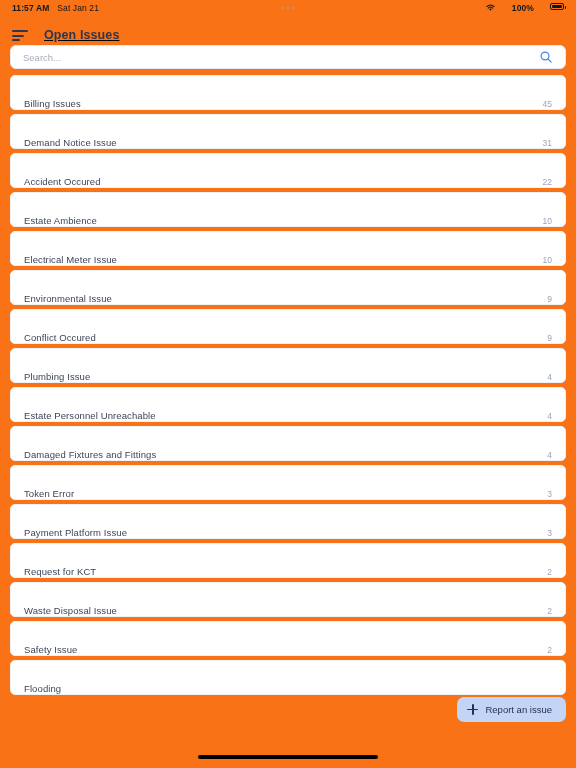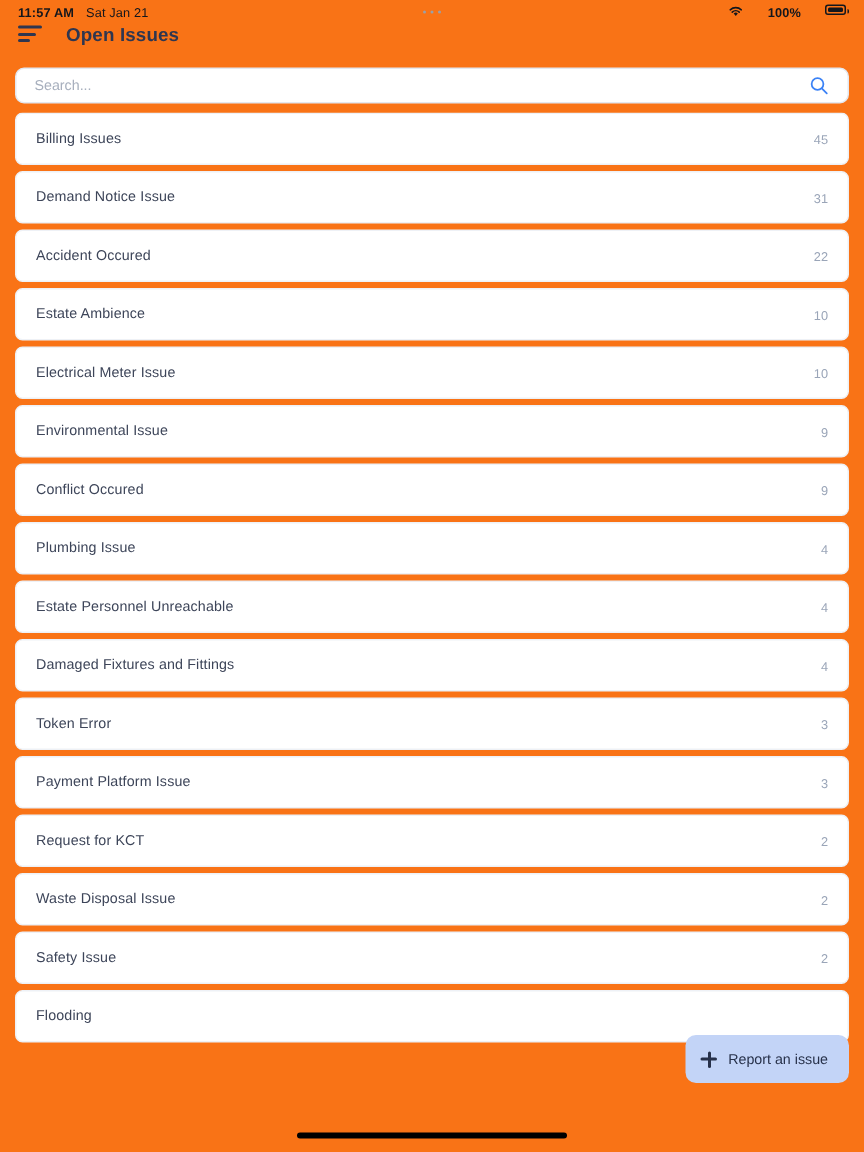--- a/index.html
+++ b/index.html
@@ -39,22 +39,23 @@
   }
   .batt::after {
     content:""; position:absolute; right:-3px; top:2px;
     width:1.5px; height:3px; background:#13161c; border-radius:0 1px 1px 0;
   }
   .batt i { display:block; height:100%; width:100%; background:#13161c; border-radius:1px; }
 
   
   .header {
     flex:0 0 26px; height:26px;
-    display:flex; align-items:flex-start; gap:14px;
+    display:flex; align-items:flex-end; gap:14px;
     padding:0 12px;
+    text-decoration:underline;
   }
   .menu-icon { width:18px; height:13px; display:flex; flex-direction:column; justify-content:center; gap:2.5px; cursor:pointer; }
   .menu-icon span { display:block; height:2px; background:#2e3650; border-radius:1px; }
   .menu-icon span:nth-child(1){ width:16px; }
   .menu-icon span:nth-child(2){ width:12px; }
   .menu-icon span:nth-child(3){ width:8px; }
   .page-title { font-size:12.5px; font-weight:600; color:#2e3650; letter-spacing:.1px; }
 
   
   .search-wrap { padding:3px 10px 6px 10px; }
@@ -75,31 +76,31 @@
   .list {
     flex:1 1 auto; padding:0 10px;
     display:flex; flex-direction:column; gap:4px;
     overflow:hidden;
   }
   .row {
     flex:0 0 35px; height:35px;
     background:#ffffff;
     border:1px solid #eef1f6;
     border-radius:5px;
-    display:flex; align-items:center;
+    display:flex; align-items:flex-end;
     padding:0 13px;
     cursor:pointer;
   }
   .row-label { font-size:9.5px; color:#3d4559; letter-spacing:.1px; }
   .row-count { margin-left:auto; font-size:8.5px; color:#9aa5b8; }
 
   
   .fab {
     position:absolute; right:10px; bottom:46px;
-    height:32px; padding:0 14px 0 10px;
+    height:25px; padding:0 14px 0 10px;
     background:#c3d4f7; border-radius:7px;
     display:flex; align-items:center; gap:7px;
     cursor:pointer; border:none;
     font-family:"Liberation Sans", sans-serif;
   }
   .fab-plus { position:relative; width:11px; height:11px; flex:0 0 11px; }
   .fab-plus::before, .fab-plus::after {
     content:""; position:absolute; background:#27314a; border-radius:1px;
   }
   .fab-plus::before { left:0; top:4.5px; width:11px; height:1.6px; }

